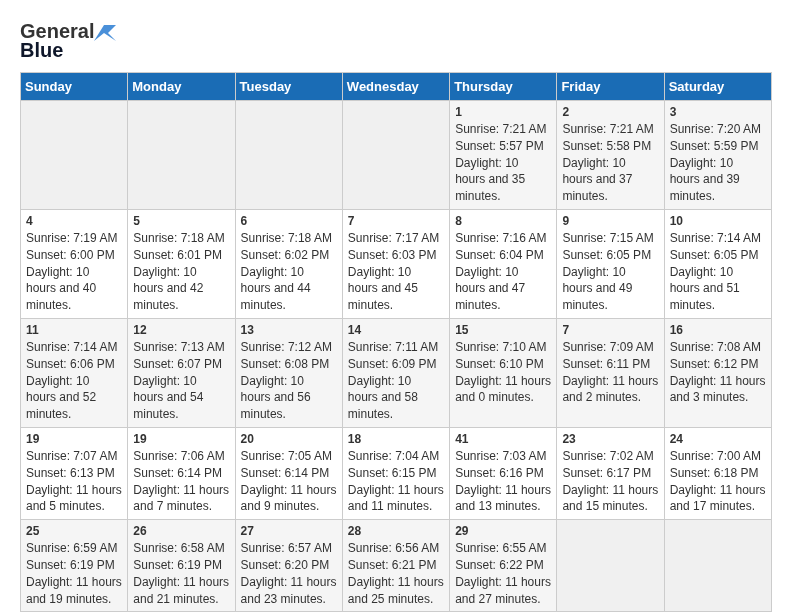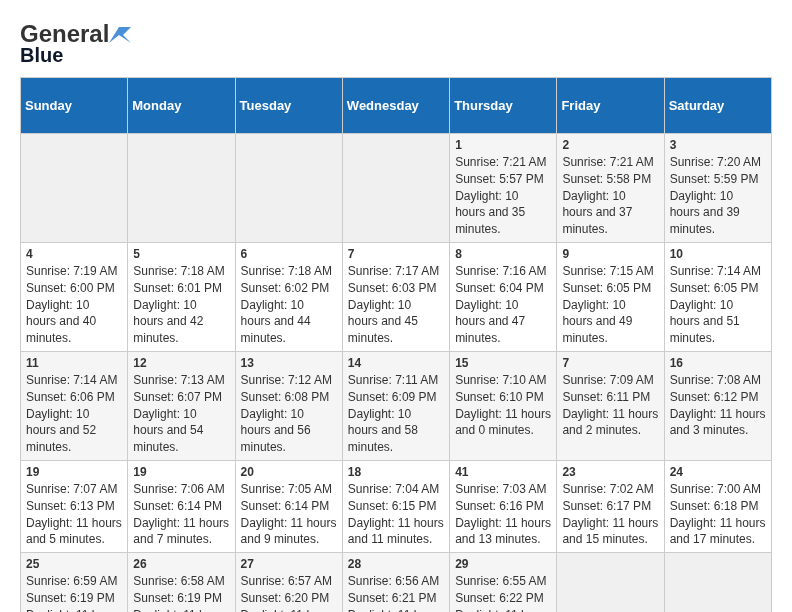--- a/index.html
+++ b/index.html
@@ -35,21 +35,21 @@
     }
     table {
       width: 100%;
       border-collapse: collapse;
       table-layout: fixed;
     }
     thead tr th {
       background-color: #1a6cb5;
       color: #fff;
       font-size: 13px;
-      padding: 20px 4px;
+      padding: 6px 4px;
       text-align: left;
       border: 1px solid #ccc;
     }
     tbody tr td {
       border: 1px solid #ccc;
       vertical-align: top;
       padding: 4px 5px;
       font-size: 10.5px;
       color: #333;
       height: 80px;
@@ -74,21 +74,21 @@
     .empty-cell {
       background-color: #f0f0f0 !important;
     }
   </style>
 </head>
 <body>
 
 <div class="header">
   <div class="logo">
     <div style="display:flex; align-items:center;">
-      <span style="font-size:24px; font-weight:bold; color:#333;">General</span>
+      <span style="font-size:20px; font-weight:bold; color:#333;">General</span>
       <svg width="22" height="22" viewBox="0 0 22 22">
         <polygon points="10,4 22,4 14,12 22,20 10,12 0,20" fill="#4a90d9"></polygon>
       </svg>
     </div>
     <span style="font-size:20px; font-weight:bold; color:#0f172a; margin-top:-4px;">Blue</span>
   </div>
   <div class="title-block">
     <div class="cal-title"></div>
     <div class="cal-subtitle"></div>
   </div>

